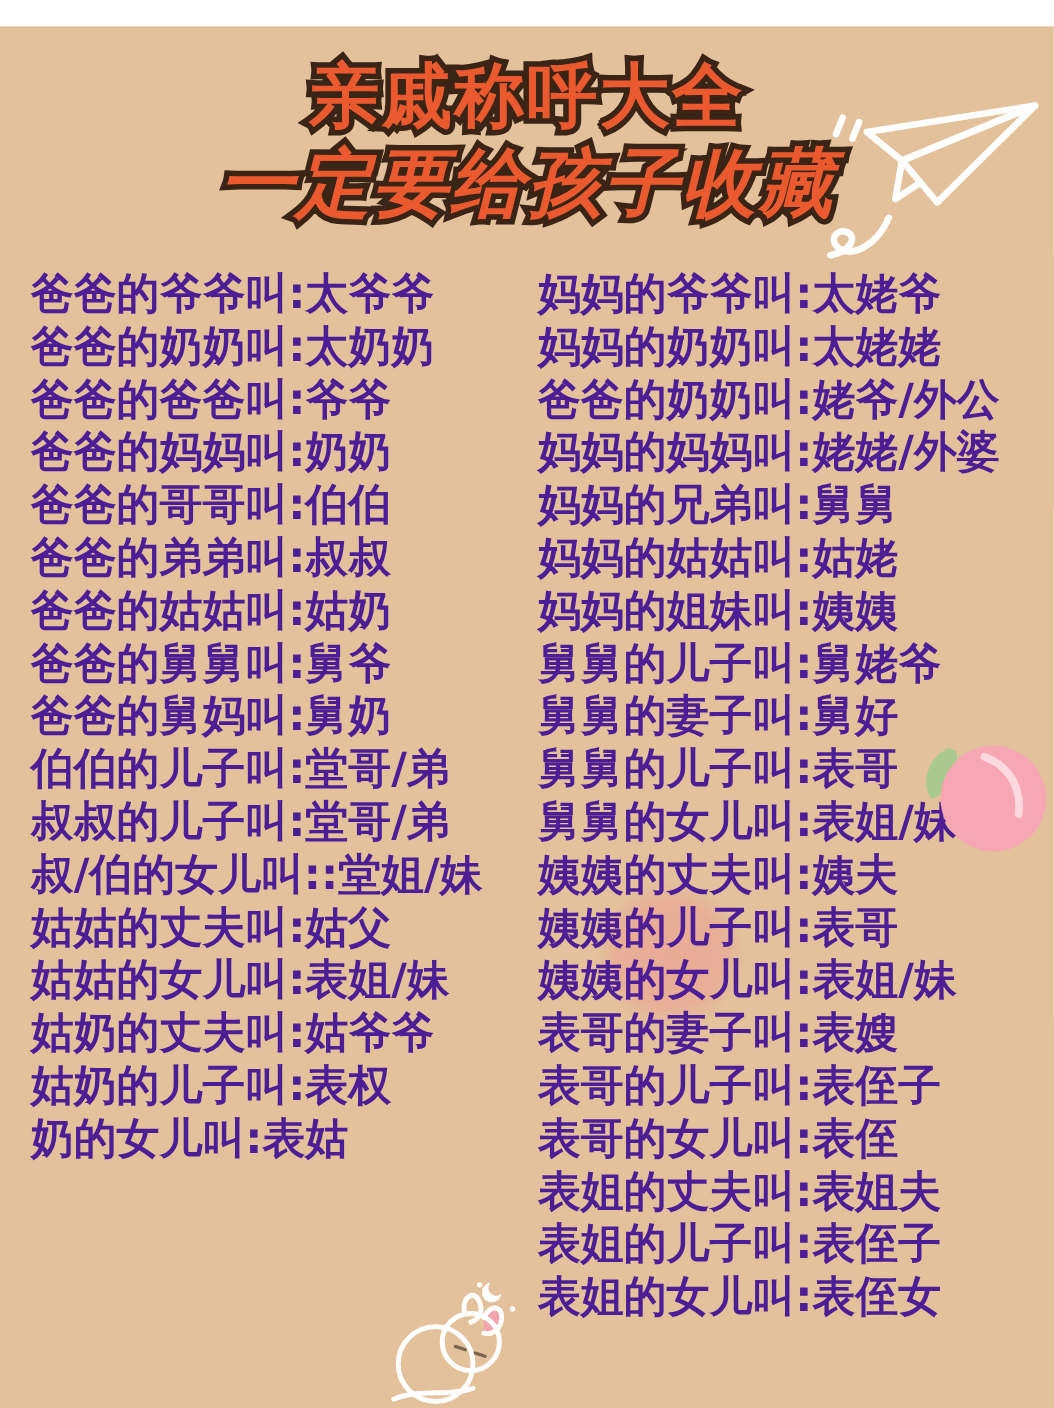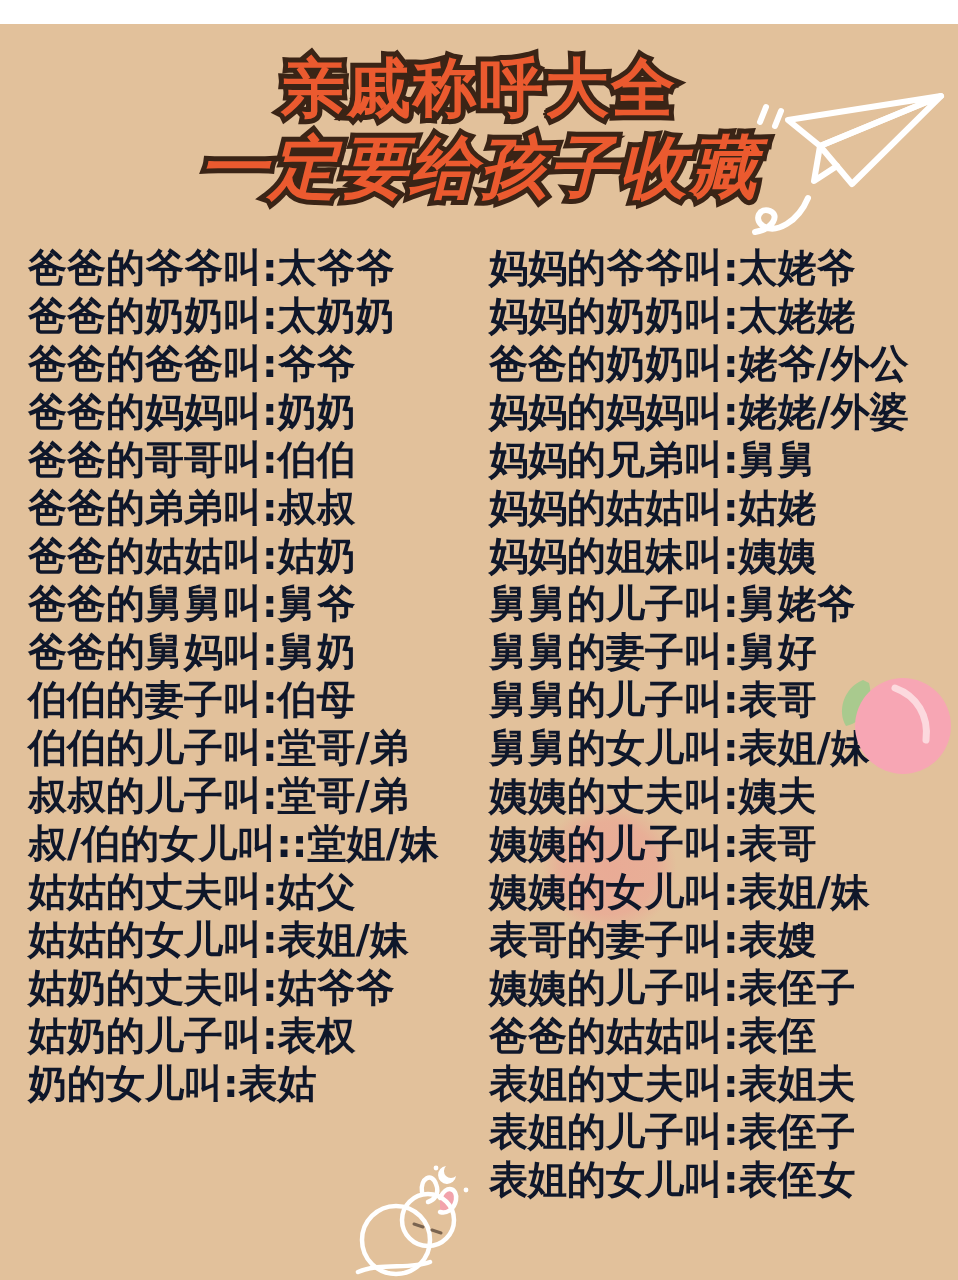--- a/index.html
+++ b/index.html
@@ -32,21 +32,21 @@
   .title-line .t-fill{position:relative;color:#eb5a2f;}
   
   .columns{
     position:absolute;top:220px;left:28px;right:8px;
     display:flex;z-index:1;
   }
   .col{width:50%;}
   .row{
     font-size:39px;line-height:48px;
     font-weight:600;
-    color:#0f172a;
+    color:#4c1d95;
     white-space:nowrap;
     letter-spacing:0px;
   }
   
   .plane{position:absolute;left:738px;top:56px;width:218px;height:168px;z-index:2;}
   .peach{position:absolute;left:833px;top:640px;width:125px;height:122px;z-index:2;}
   .pink-stamp{
     position:absolute;left:542px;top:778px;width:135px;height:132px;
     border-radius:50%;
     background:radial-gradient(closest-side,rgba(238,156,146,0.6) 0%,rgba(238,156,146,0.5) 70%,rgba(238,156,146,0) 100%);
@@ -76,21 +76,20 @@
     <div class="col">
         <div class="row">爸爸的爷爷叫:太爷爷</div>
         <div class="row">爸爸的奶奶叫:太奶奶</div>
         <div class="row">爸爸的爸爸叫:爷爷</div>
         <div class="row">爸爸的妈妈叫:奶奶</div>
         <div class="row">爸爸的哥哥叫:伯伯</div>
         <div class="row">爸爸的弟弟叫:叔叔</div>
         <div class="row">爸爸的姑姑叫:姑奶</div>
         <div class="row">爸爸的舅舅叫:舅爷</div>
         <div class="row">爸爸的舅妈叫:舅奶</div>
-        <div class="row">伯伯的妻子叫:伯母</div>
         <div class="row">伯伯的儿子叫:堂哥/弟</div>
         <div class="row">叔叔的儿子叫:堂哥/弟</div>
         <div class="row">叔/伯的女儿叫::堂姐/妹</div>
         <div class="row">姑姑的丈夫叫:姑父</div>
         <div class="row">姑姑的女儿叫:表姐/妹</div>
         <div class="row">姑奶的丈夫叫:姑爷爷</div>
         <div class="row">姑奶的儿子叫:表权</div>
         <div class="row">奶的女儿叫:表姑</div>
       </div>
     <div class="col">
@@ -102,22 +101,22 @@
         <div class="row">妈妈的姑姑叫:姑姥</div>
         <div class="row">妈妈的姐妹叫:姨姨</div>
         <div class="row">舅舅的儿子叫:舅姥爷</div>
         <div class="row">舅舅的妻子叫:舅好</div>
         <div class="row">舅舅的儿子叫:表哥</div>
         <div class="row">舅舅的女儿叫:表姐/妹</div>
         <div class="row">姨姨的丈夫叫:姨夫</div>
         <div class="row">姨姨的儿子叫:表哥</div>
         <div class="row">姨姨的女儿叫:表姐/妹</div>
         <div class="row">表哥的妻子叫:表嫂</div>
-        <div class="row">姨姨的儿子叫:表侄子</div>
-        <div class="row">爸爸的姑姑叫:表侄</div>
+        <div class="row">表哥的儿子叫:表侄子</div>
+        <div class="row">表哥的女儿叫:表侄</div>
         <div class="row">表姐的丈夫叫:表姐夫</div>
         <div class="row">表姐的儿子叫:表侄子</div>
         <div class="row">表姐的女儿叫:表侄女</div>
       </div>
   </div>
 
   <svg class="plane" viewBox="0 0 218 168">
     <g fill="none" stroke="#ffffff" stroke-width="6" stroke-linejoin="round" stroke-linecap="round">
       <path d="M203 16 L50 40 L82 66 Z"></path>
       <path d="M203 16 L82 66 L114 104 Z"></path>

